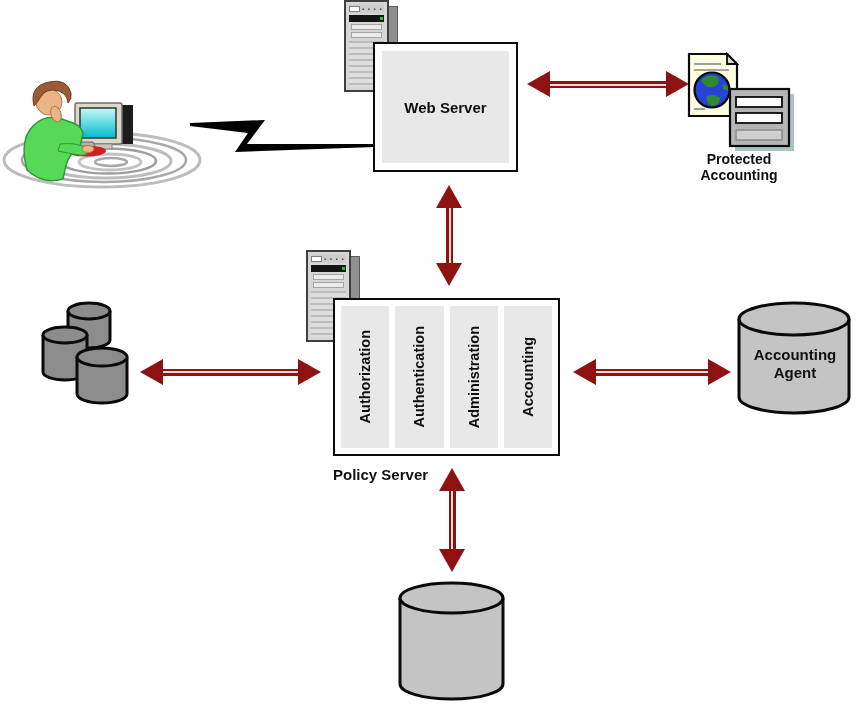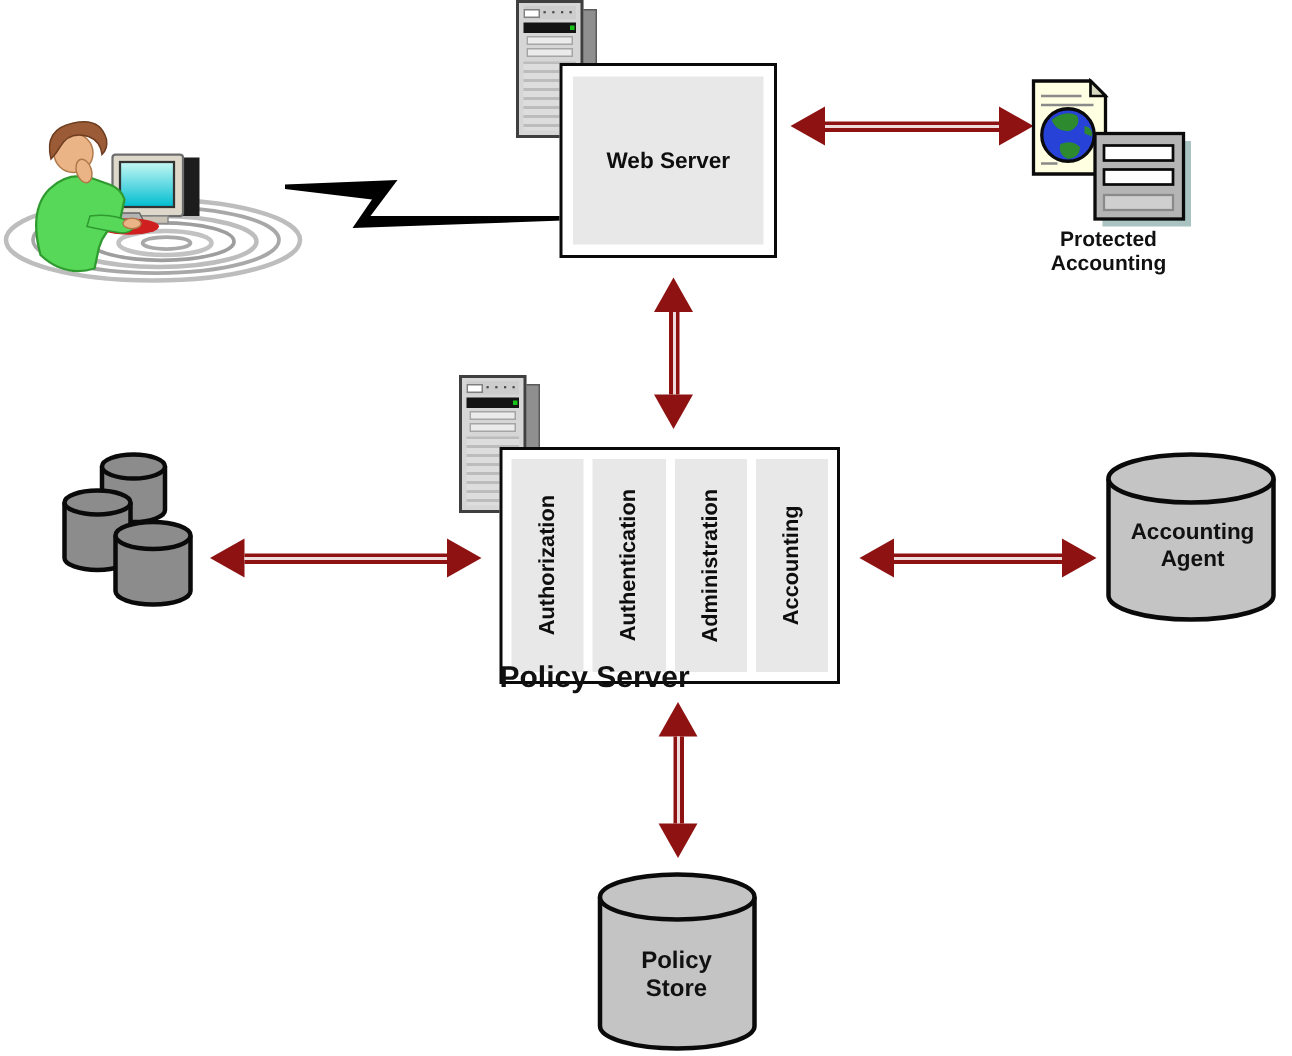--- a/index.html
+++ b/index.html
@@ -42,21 +42,21 @@
   #web-box{left:373px;top:42px;width:145px;height:130px;display:flex;flex-direction:row;padding:7px;gap:6px;}
   .panel{background:var(--panel);display:flex;align-items:center;justify-content:center;font-weight:bold;font-size:15px;}
   #panel-webserver{flex:1.4;}
   #panel-agent{flex:1;gap:7px;}
   #policy-box{left:333px;top:298px;width:227px;height:158px;display:flex;flex-direction:row;padding:6px;gap:6px;}
   .pcol{flex:1;background:var(--panel);display:flex;align-items:center;justify-content:center;}
   .pcol span{writing-mode:vertical-rl;transform:rotate(180deg);font-weight:bold;font-size:14.5px;white-space:nowrap;}
 
   
   .node-label{position:absolute;font-weight:bold;font-size:14px;line-height:1.15;text-align:center;color:#111;}
-  #label-policy-server{left:333px;top:441px;font-size:20px;text-align:center;}
+  #label-policy-server{left:333px;top:466px;font-size:15px;text-align:center;}
   #label-protected{left:683px;top:151px;width:112px;}
   #label-userdirs{left:25px;top:411px;width:125px;}
   .cyl-label{position:absolute;font-weight:bold;text-align:center;line-height:1.2;color:#111;}
   #acct-label{left:744px;top:346px;width:102px;font-size:15px;}
   #store-label{left:399px;top:631px;width:104px;font-size:16px;}
 </style>
 </head>
 <body>
 
 <div id="canvas">
@@ -238,18 +238,14 @@
       <div class="shaft"></div>
       <div class="hb"></div>
   </div>
 
   <svg class="abs" style="left:396px;top:578px" width="111" height="126" viewBox="0 0 111 126">
     <g fill="#c4c4c4" stroke="#0a0a0a" stroke-width="3">
       <path d="M4,20 v86 a51.5,15 0 0 0 103,0 v-86"></path>
       <ellipse cx="55.5" cy="20" rx="51.5" ry="15"></ellipse>
     </g>
   </svg>
-  <div class="cyl-label" id="store-label">
-    <div>Policy</div>
-    <div>Store</div>
-  </div>
 
 </div>
 
 </body></html>

